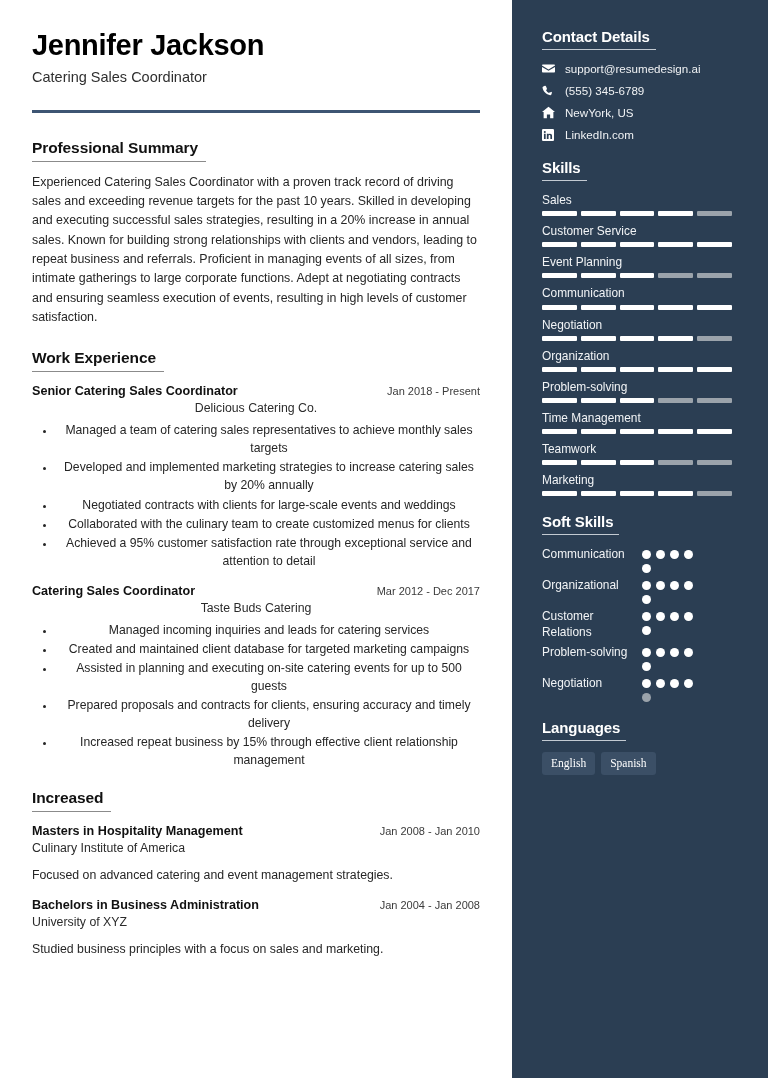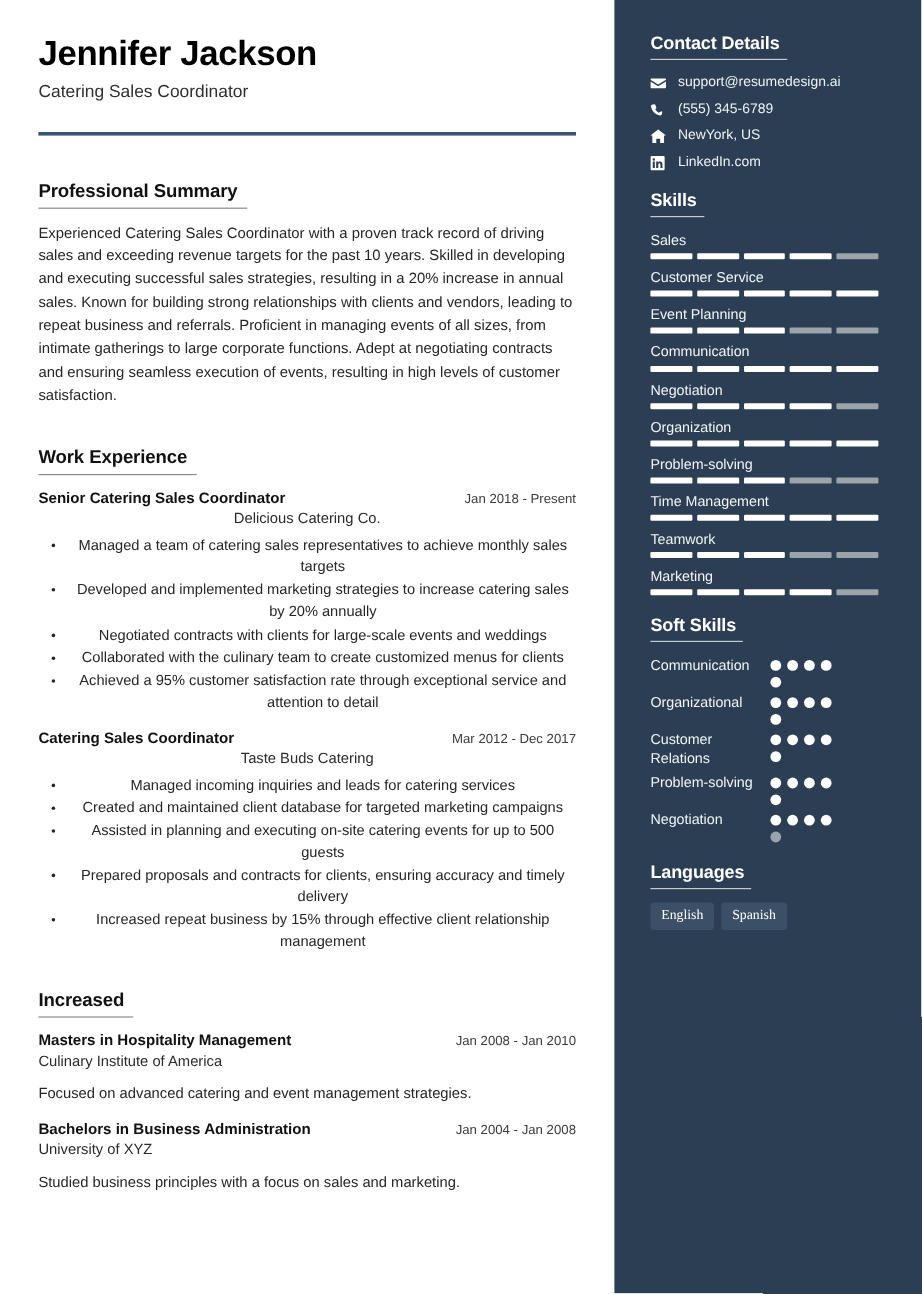--- a/index.html
+++ b/index.html
@@ -51,21 +51,21 @@
   }
 
   .sec-head {
     font-size: 15.5px;
     font-weight: bold;
     color: #111111;
     display: inline-block;
     border-bottom: 1.6px solid #8b8b8b;
     padding-bottom: 4px;
     padding-right: 8px;
-    margin: 16px 0 11px 0;
+    margin: 4px 0 11px 0;
     letter-spacing: -0.1px;
   }
   .sec-block { margin-bottom: 18px; }
   .sec-block.work { margin-bottom: 16px; }
 
   .summary-text {
     font-size: 12.4px;
     line-height: 1.56;
     color: #262626;
     margin: 0;
@@ -136,21 +136,21 @@
     border-bottom: 1.6px solid #c3cad2;
     padding-bottom: 4px;
     padding-right: 6px;
     margin: 0 0 11px 0;
     letter-spacing: -0.1px;
   }
   .side-block { margin-bottom: 17px; }
 
   .contact-row {
     display: flex;
-    align-items: flex-end;
+    align-items: center;
     margin-bottom: 7px;
     font-size: 11.6px;
     color: #f0f2f4;
     line-height: 1.3;
   }
   .contact-row:last-child { margin-bottom: 0; }
   .c-icon {
     width: 17px;
     min-width: 17px;
     display: inline-flex;

